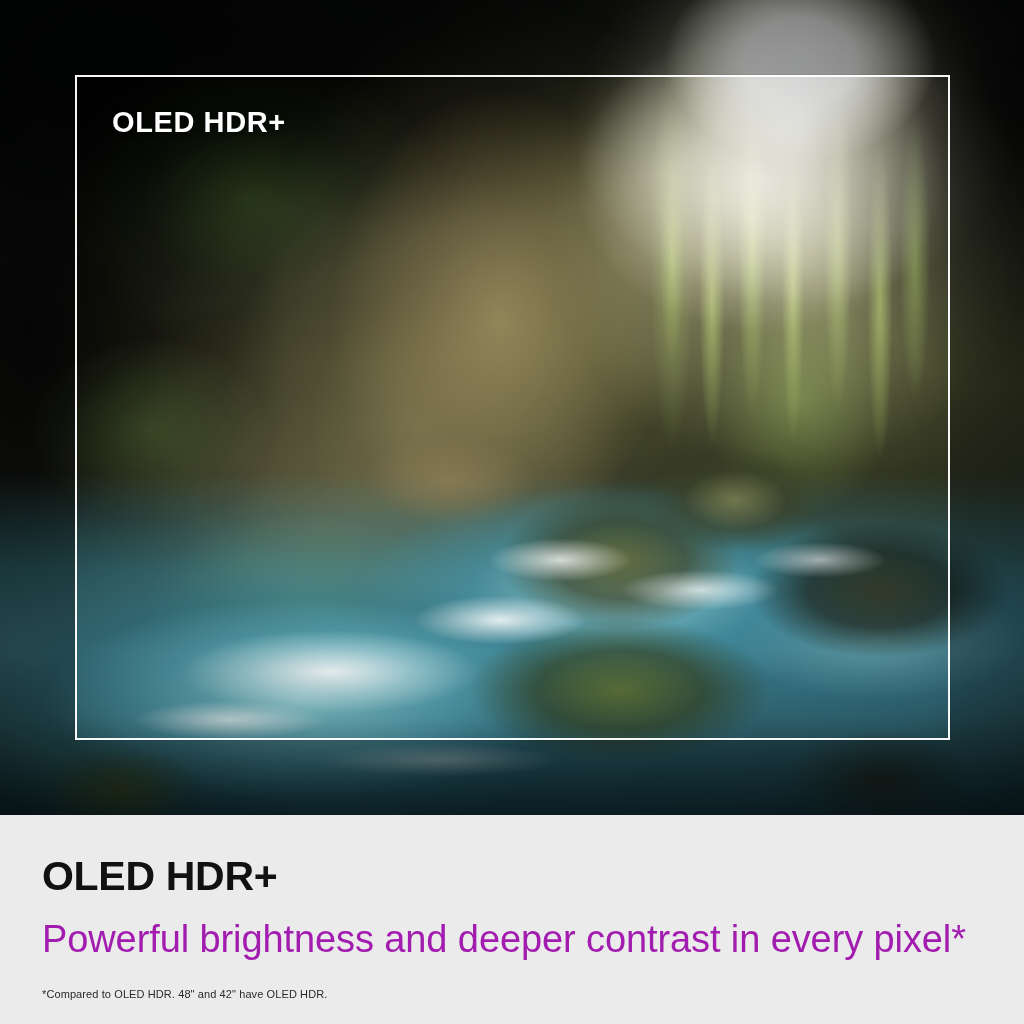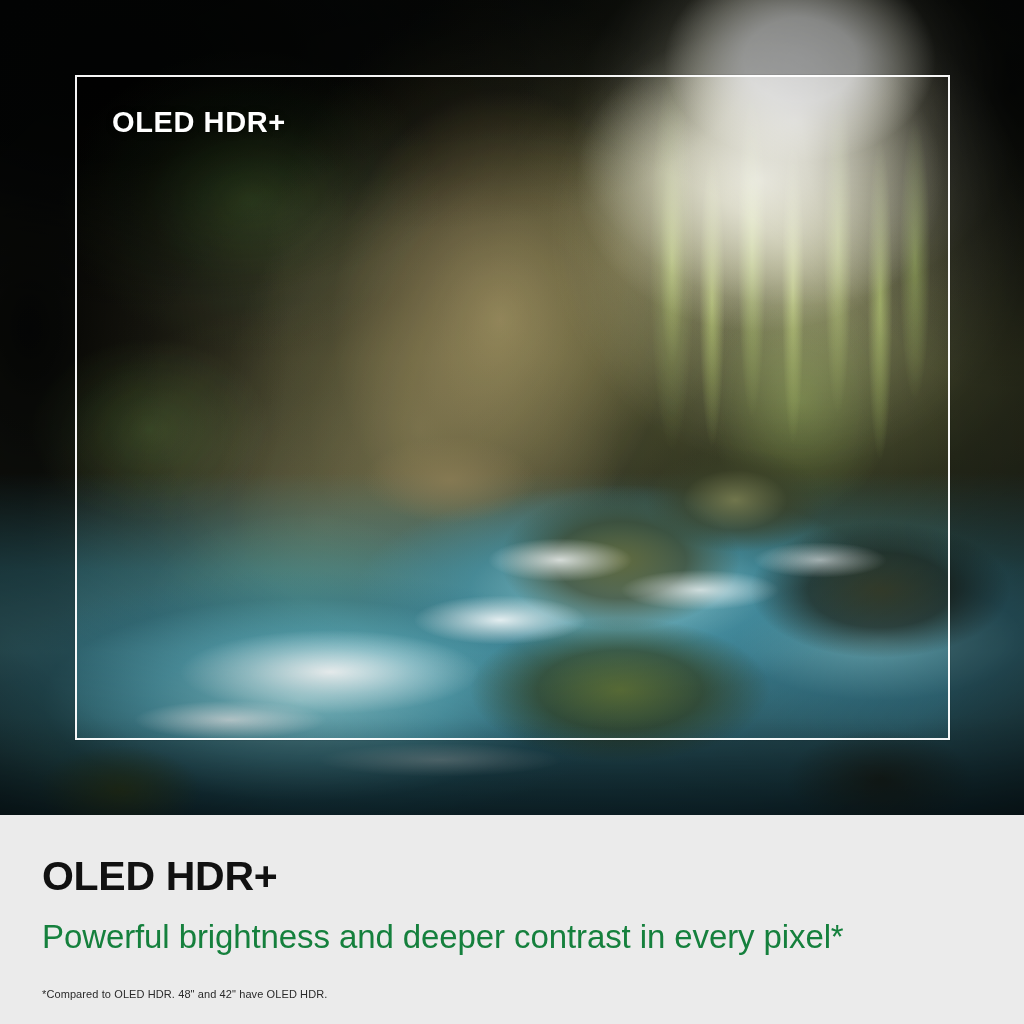--- a/index.html
+++ b/index.html
@@ -134,21 +134,21 @@
   #overlay-label{
     position:absolute;left:112px;top:106px;
     color:#ffffff;font-size:29px;font-weight:700;letter-spacing:.6px;
     font-family:"Liberation Sans",sans-serif;
     text-shadow:0 1px 7px rgba(0,0,0,.45);
   }
 
   
   #panel{position:absolute;left:0;top:815px;width:1024px;height:209px;background:#ebebeb;}
   #headline{position:absolute;left:42px;top:41px;font-size:41px;font-weight:700;color:#111111;letter-spacing:-.3px;line-height:1;}
-  #subhead{position:absolute;left:42px;top:104px;font-size:33px;font-weight:400;color:#15803d;letter-spacing:-.1px;line-height:1.1;white-space:nowrap;}
+  #subhead{position:absolute;left:42px;top:104px;font-size:38px;font-weight:400;color:#a21caf;letter-spacing:-.1px;line-height:1.1;white-space:nowrap;}
   #footnote{position:absolute;left:42px;top:173px;font-size:11px;font-weight:400;color:#2a2a2a;letter-spacing:.1px;}
 </style>
 </head>
 <body>
 
 <div id="page">
 
   <div id="photo">
     <div class="layer" id="rock-base"></div>
     <div class="layer" id="ceiling-dark"></div>

